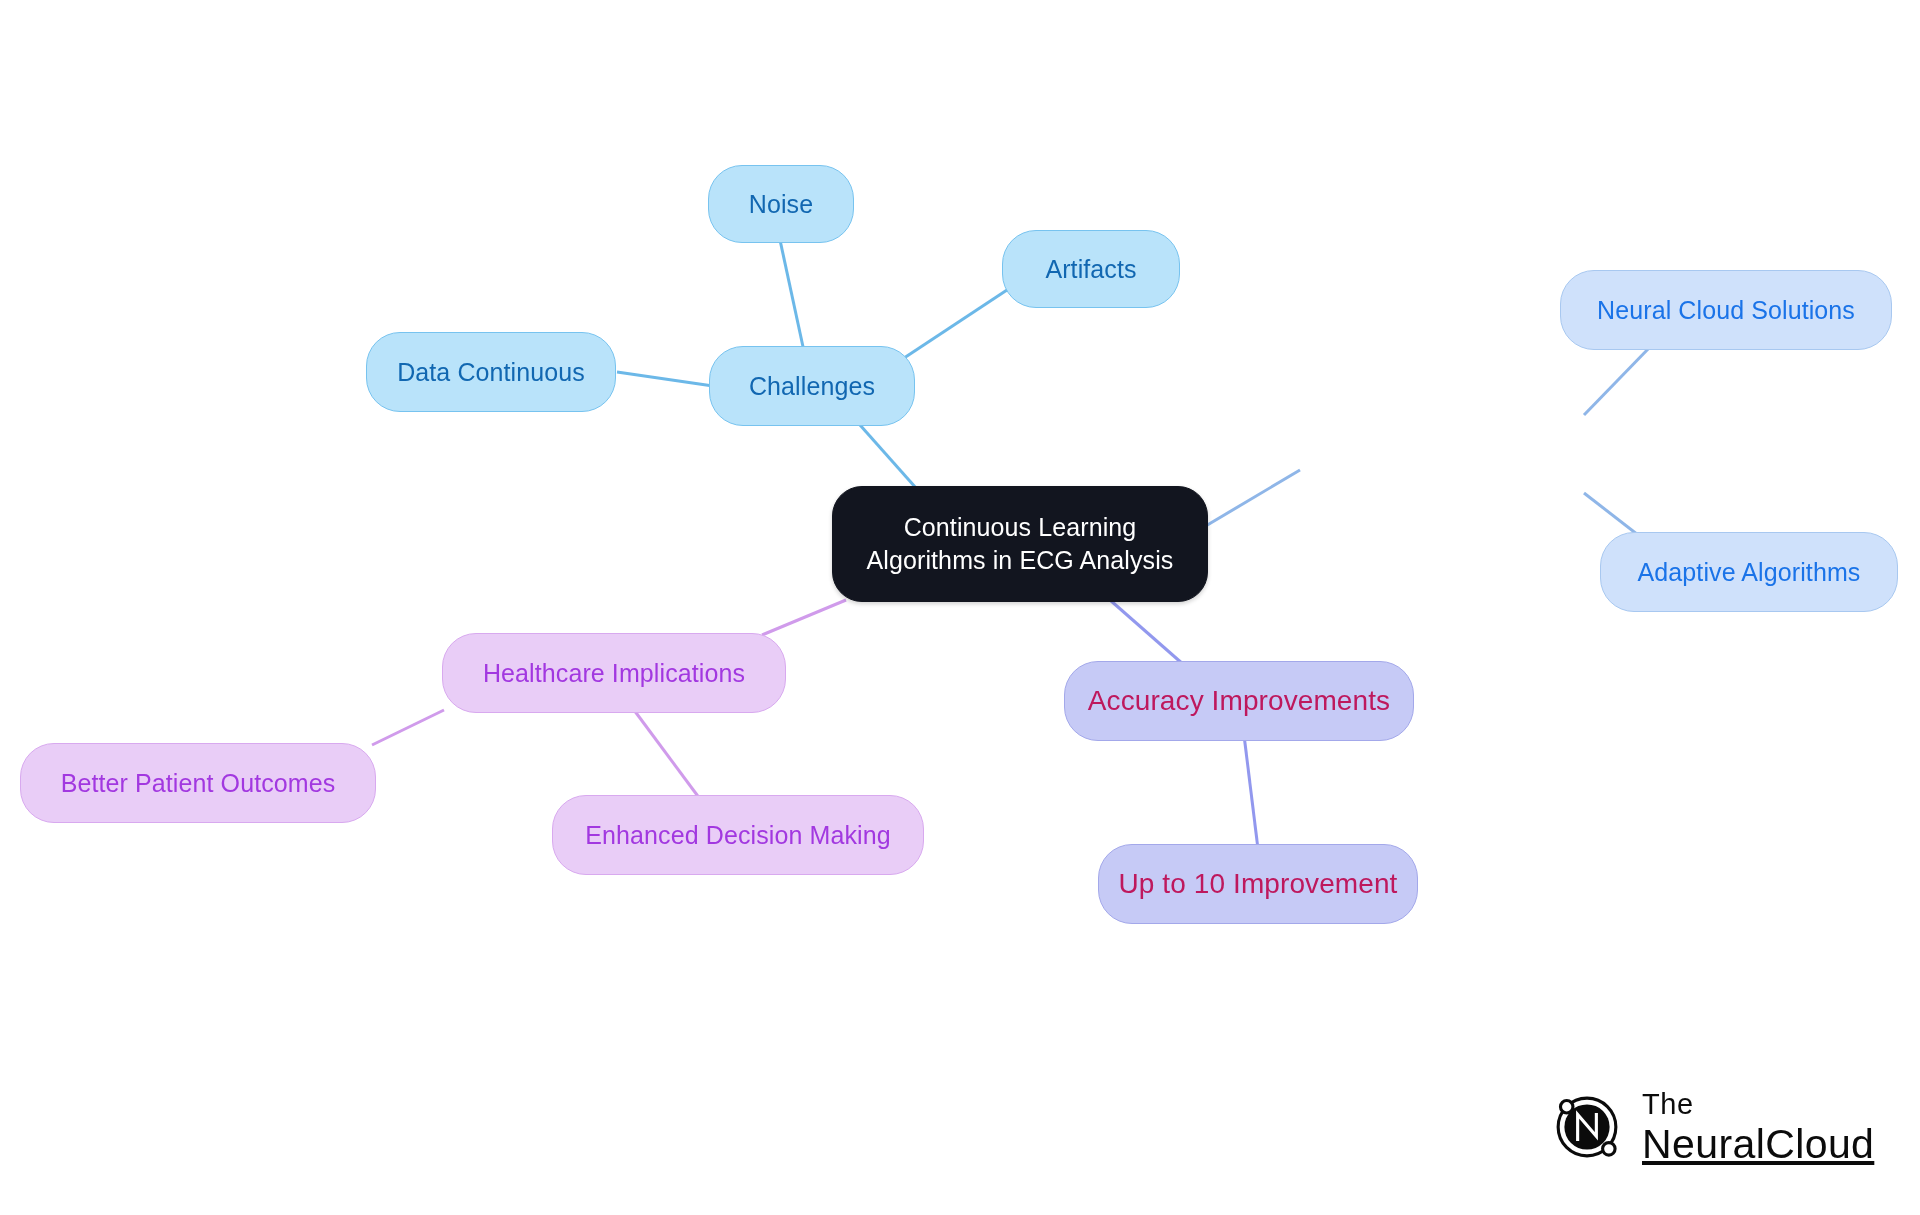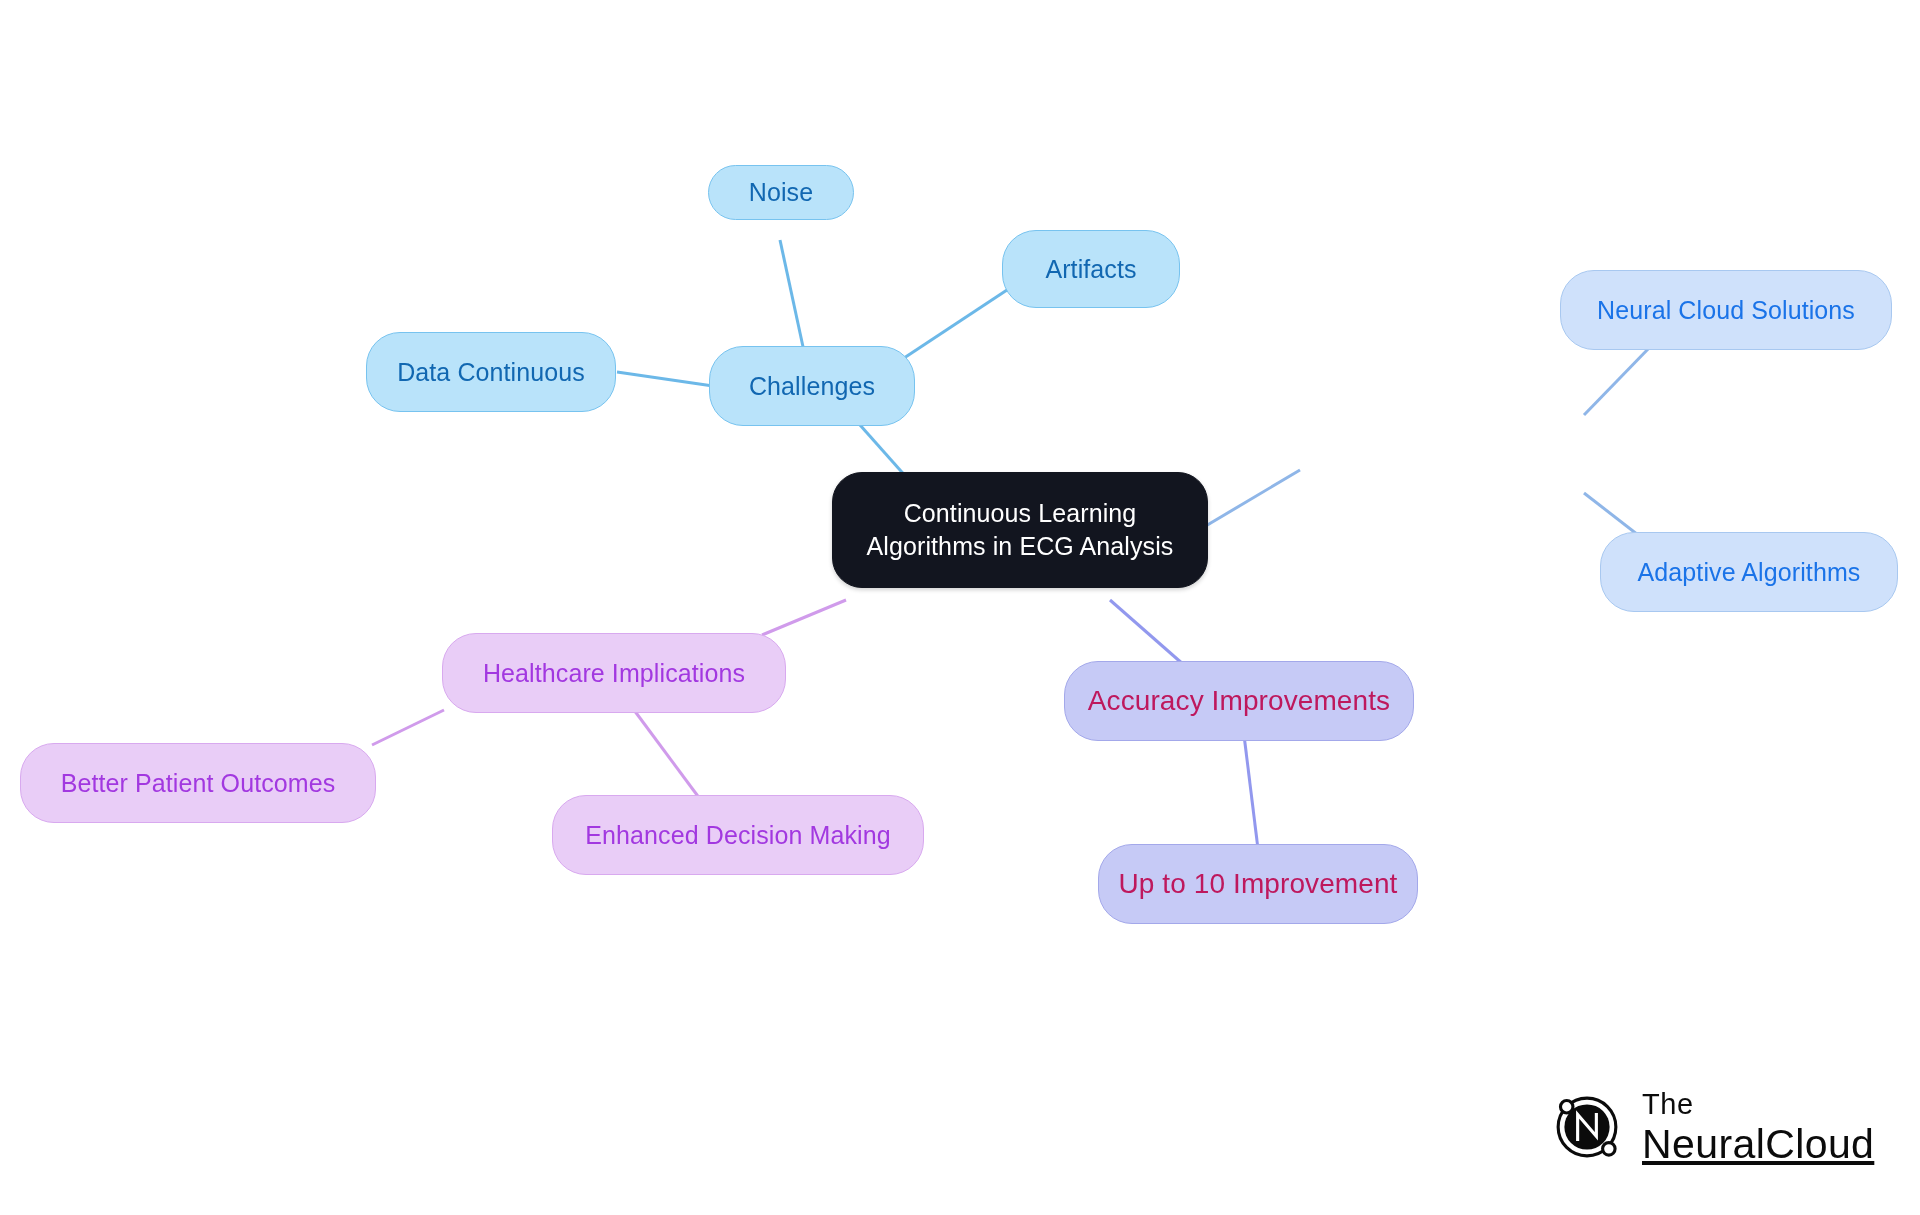--- a/index.html
+++ b/index.html
@@ -133,26 +133,26 @@
     <path d="M 1584,493 L 1660,552" stroke="#8fb6e8" stroke-width="3" fill="none"></path>
 
     <path d="M 1110,600 L 1184,665" stroke="#9298ee" stroke-width="3" fill="none"></path>
     <path d="M 1244,735 L 1258,849" stroke="#9298ee" stroke-width="3" fill="none"></path>
 
     <path d="M 846,600 L 762,635" stroke="#d09beb" stroke-width="3" fill="none"></path>
     <path d="M 444,710 L 372,745" stroke="#d09beb" stroke-width="3" fill="none"></path>
     <path d="M 634,710 L 700,799" stroke="#d09beb" stroke-width="3" fill="none"></path>
   </svg>
 
-  <div class="node node-root" style="left:832px; top:472px; width:376px; height:116px;">Continuous Learning
+  <div class="node node-root" style="left:832px; top:486px; width:376px; height:116px;">Continuous Learning
 Algorithms in ECG Analysis</div>
 
   <div class="node node-blue-a" style="left:709px; top:346px; width:206px; height:80px;">Challenges</div>
 
-  <div class="node node-blue-a" style="left:708px; top:165px; width:146px; height:55px;">Noise</div>
+  <div class="node node-blue-a" style="left:708px; top:165px; width:146px; height:78px;">Noise</div>
 
   <div class="node node-blue-a" style="left:1002px; top:230px; width:178px; height:78px;">Artifacts</div>
 
   <div class="node node-blue-a" style="left:366px; top:332px; width:250px; height:80px;">Data Continuous</div>
 
 
   <div class="node node-blue-b" style="left:1560px; top:270px; width:332px; height:80px;">Neural Cloud Solutions</div>
 
   <div class="node node-blue-b" style="left:1600px; top:532px; width:298px; height:80px;">Adaptive Algorithms</div>
 

